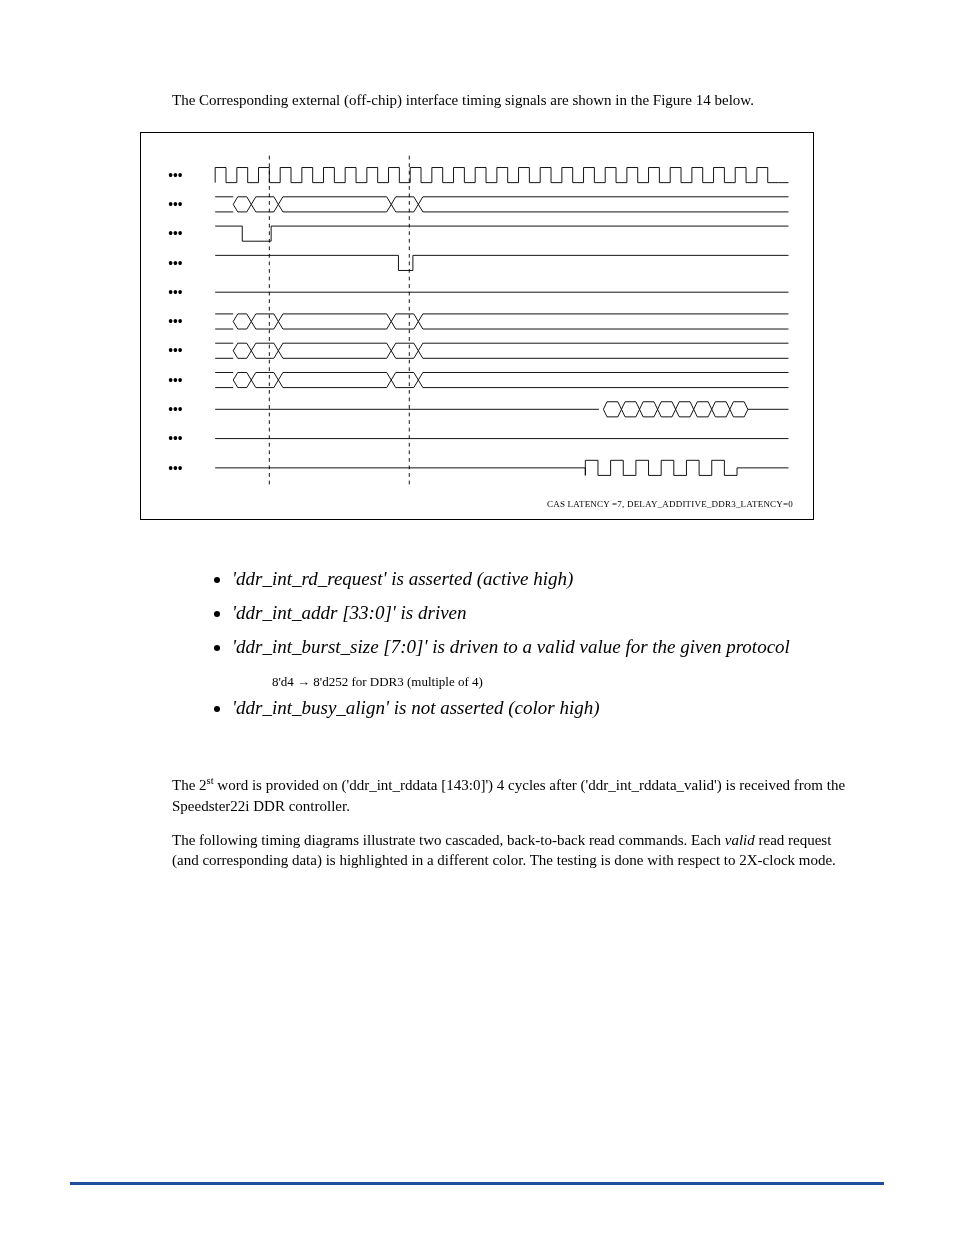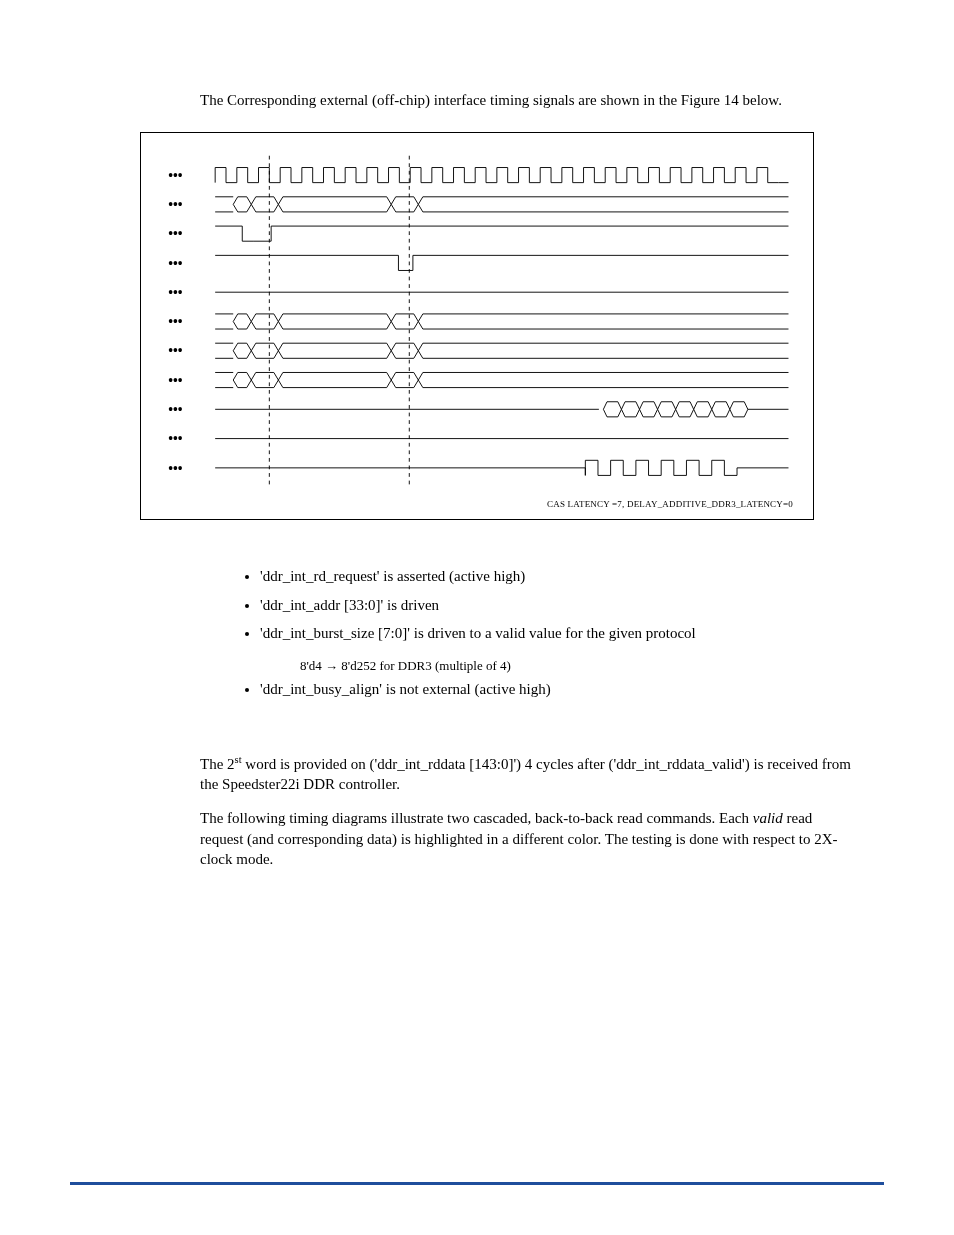--- a/index.html
+++ b/index.html
@@ -11,21 +11,21 @@
     width: 954px;
   }
   .page {
     padding: 90px 80px 40px 80px;
     box-sizing: border-box;
     width: 954px;
     min-height: 1235px;
     position: relative;
   }
   .body-text {
-    margin-left: 120px;
+    margin-left: 92px;
     margin-right: 20px;
     font-size: 15px;
     line-height: 1.35;
   }
   .para { margin: 0 0 14px 0; }
   .figure-box {
     border: 1px solid #000;
     margin: 22px 60px 46px 60px;
     padding: 18px 20px 10px 20px;
     position: relative;
@@ -36,21 +36,22 @@
     font-family: "Times New Roman", serif;
     margin-top: 8px;
     letter-spacing: 0.2px;
   }
   ul.bullets {
     margin: 6px 0 14px 0;
     padding-left: 60px;
   }
   ul.bullets li {
     margin-bottom: 8px;
-    font-size: 15px;
+    font-size: 19px;
+    font-style: italic;
   }
   .sub-indent {
     margin-left: 100px;
     margin-bottom: 10px;
     font-size: 13px;
   }
   .italic { font-style: italic; }
   sup { font-size: 0.7em; }
   .footer-rule {
     position: absolute;
@@ -139,21 +140,21 @@
   <div class="body-text">
 
 
     <ul class="bullets">
       <li>'ddr_int_rd_request' is asserted (active high)</li>
       <li>'ddr_int_addr [33:0]' is driven</li>
       <li>'ddr_int_burst_size [7:0]' is driven to a valid value for the given protocol</li>
     </ul>
     <div class="sub-indent">8'd4 → 8'd252 for DDR3 (multiple of 4)</div>
     <ul class="bullets" style="margin-top:-6px">
-      <li>'ddr_int_busy_align' is not external (active high)</li>
+      <li>'ddr_int_busy_align' is not asserted (color high)</li>
     </ul>
 
     <div style="height:40px"></div>
 
     <p class="para">
       <span>The 2</span><sup>st</sup><span> word is provided on ('ddr_int_rddata [143:0]') 4 cycles after ('ddr_int_rddata_valid') is received from the Speedster22i DDR controller.</span>
     </p>
 
     <p class="para">
       <span>The following timing diagrams illustrate two cascaded, back-to-back read commands.  Each </span><span class="italic">valid</span><span> read request (and corresponding data) is highlighted in a different color. The testing is done with respect to 2X-clock mode.</span>

